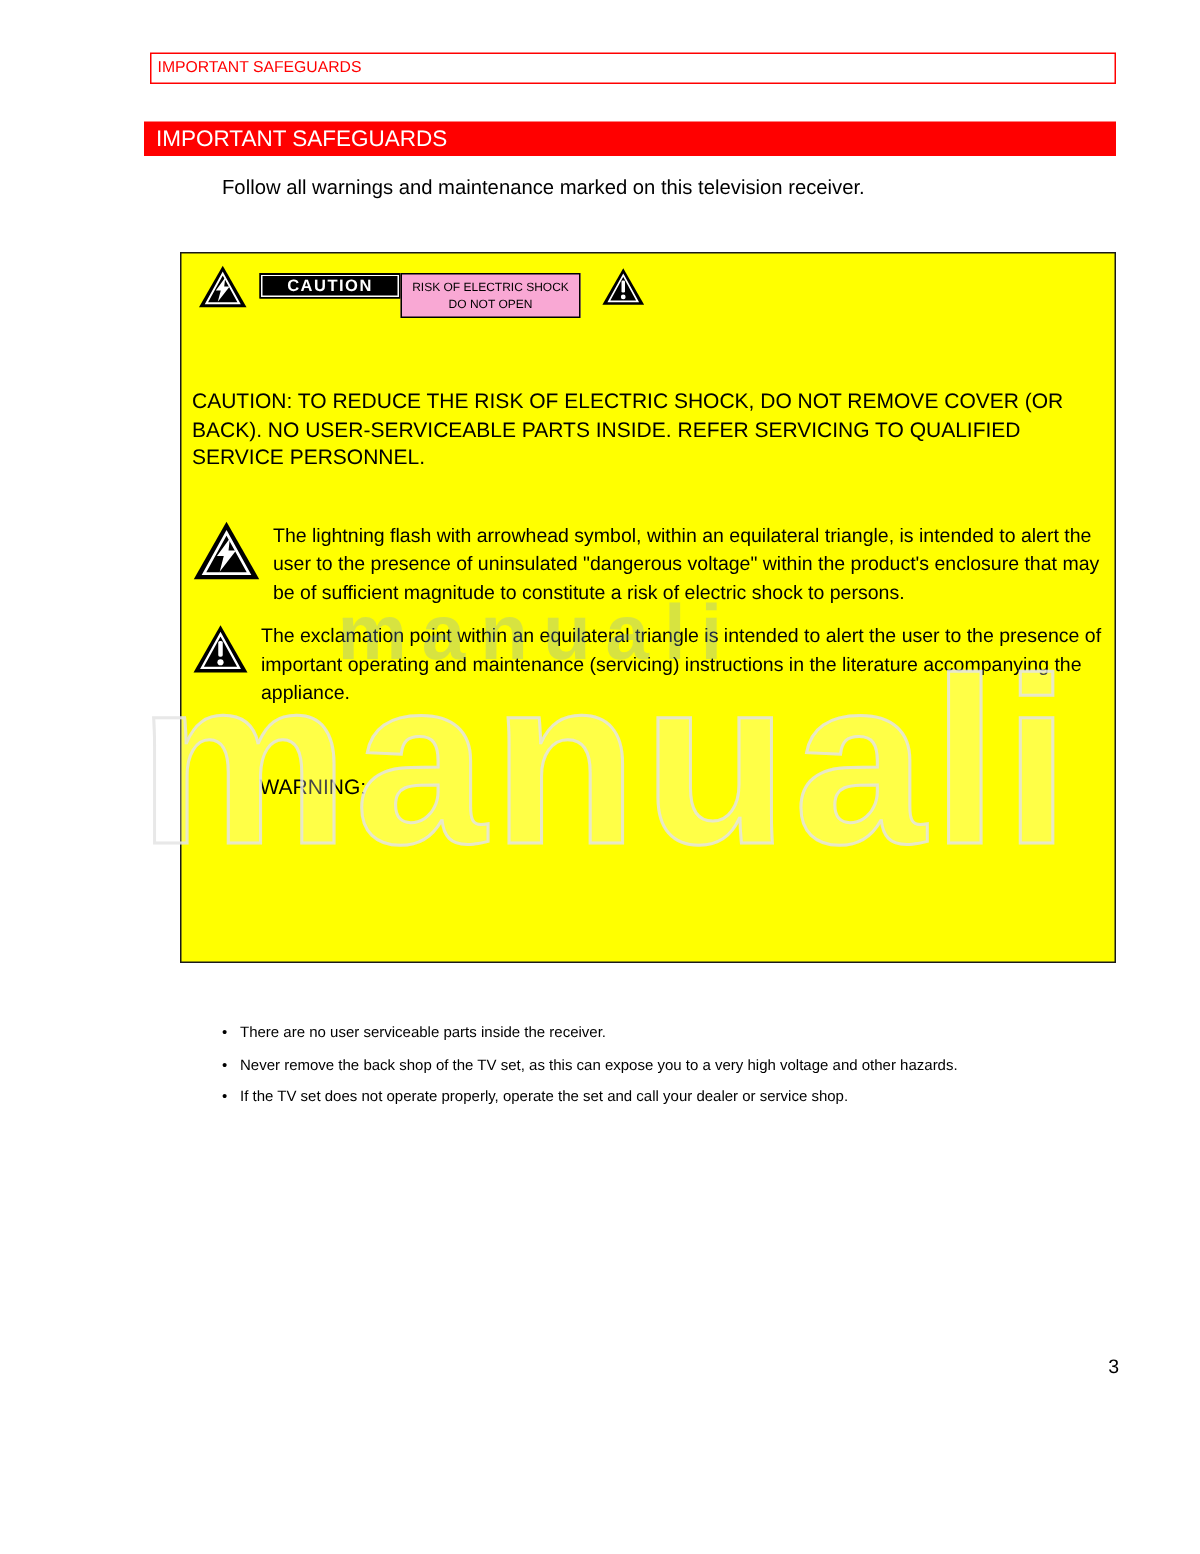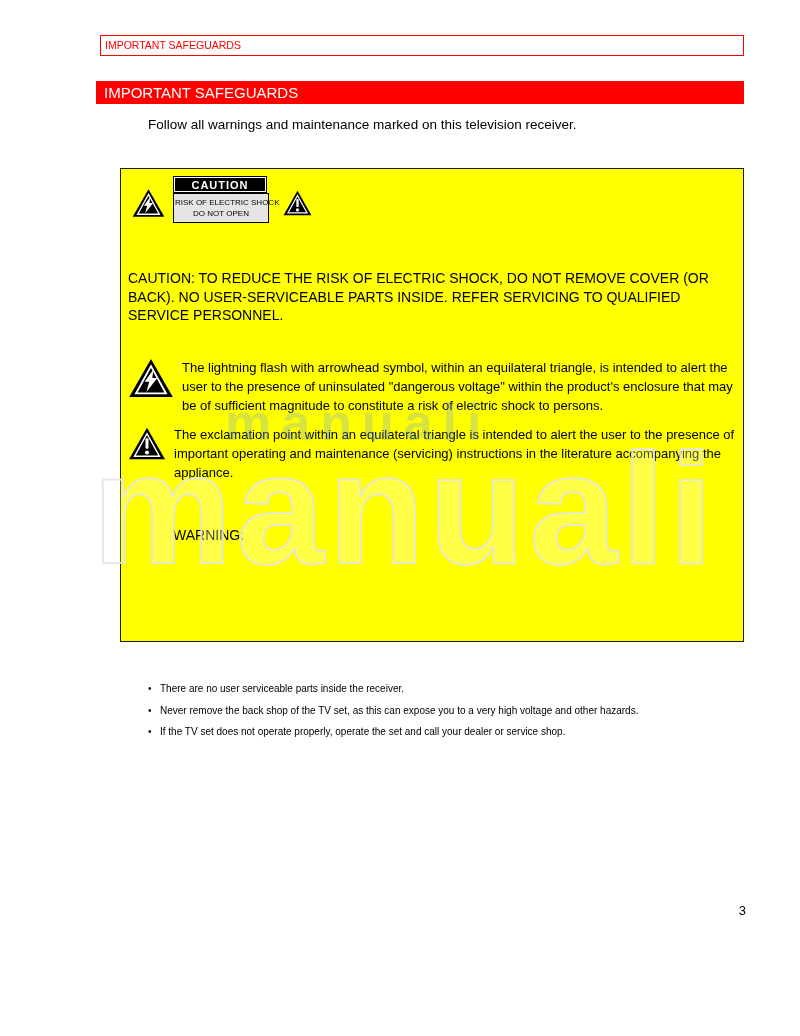--- a/index.html
+++ b/index.html
@@ -15,25 +15,25 @@
     background:#ff0000; color:#ffffff; font-size:15px; line-height:23px; padding-left:8px; }
 
   .intro { position:absolute; left:148px; top:117px; font-size:13.5px; }
 
   .caution-box { position:absolute; left:120px; top:168px; width:624px; height:474px;
     background:#ffff00; border:1px solid #1a1a1a; padding:5px 7px 0 7px; }
 
   .label-cluster { display:flex; align-items:flex-end; margin-left:4px; margin-top:2px; }
   .tri-gap-l { margin-right:8px; margin-bottom:1px; }
   .tri-gap-r { margin-left:14px; margin-bottom:1px; }
-  .label-center { display:flex; flex-direction:column; }
+  .label-center { display:flex; flex-direction:row; }
   .caution-chip { background:#000; color:#fff; font-size:11px; font-weight:bold;
     text-align:center; width:94px; height:17px; line-height:17px; letter-spacing:1px;
     box-shadow: inset 0 0 0 1px #fff; border:1px solid #000; }
-  .shock-box { background:#e5e5e5; border:1px solid #000; width:96px; padding:3px 1px;
+  .shock-box { background:#f9a8d4; border:1px solid #000; width:120px; padding:3px 1px;
     text-align:center; }
   .shock-box span { display:block; font-size:8px; line-height:11px; white-space:nowrap; }
 
   .caution-paragraph { margin-top:46px; font-size:14px; line-height:18.5px; width:612px; }
 
   .note { margin-top:33px; font-size:13px; line-height:19px; width:610px; }
   .note .note-icon { float:left; margin:0 8px 2px 0; }
   .note.second { margin-top:10px; }
   .note.second .note-icon { margin-top:2px; }
 

